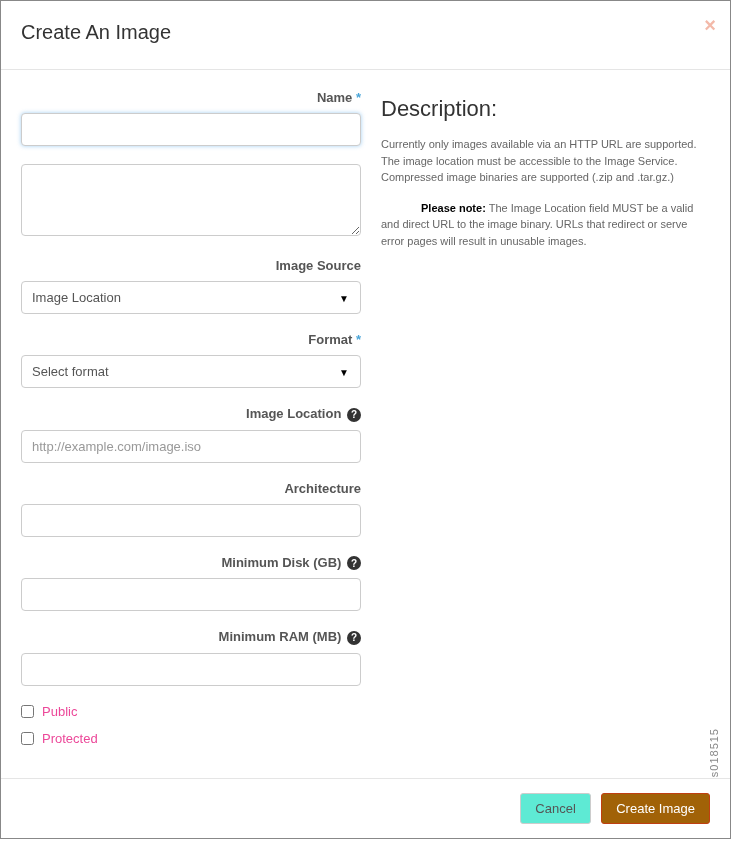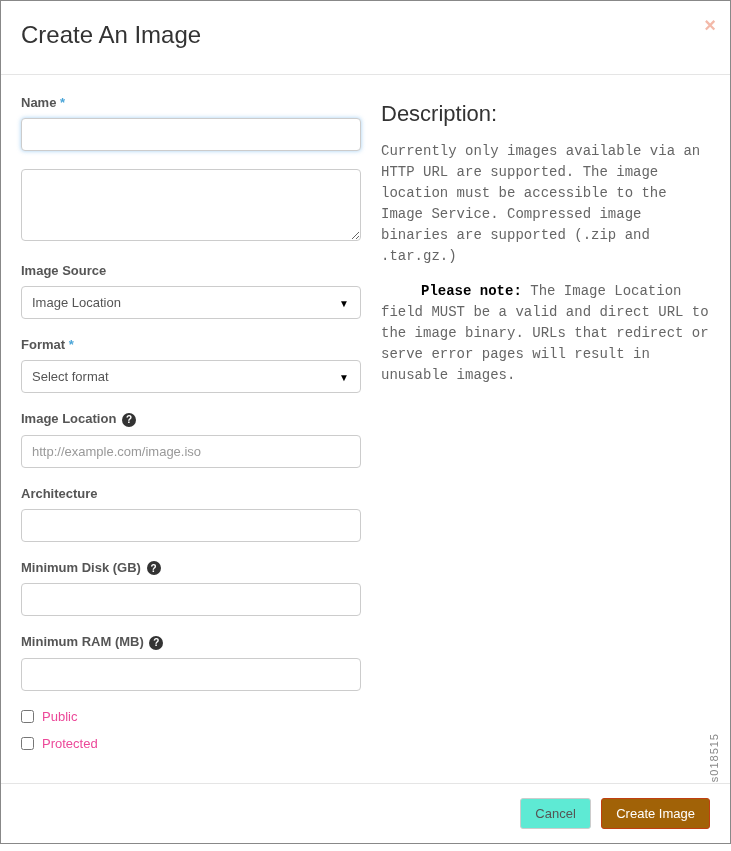--- a/index.html
+++ b/index.html
@@ -1,41 +1,41 @@
 <!DOCTYPE html>
 <html><head>
   <meta charset="utf-8">
   <style>
     * { box-sizing: border-box; margin: 0; padding: 0; }
     body { font-family: -apple-system, BlinkMacSystemFont, "Segoe UI", Helvetica, Arial, sans-serif; background: #fff; width: 731px; }
     .modal { border: 1px solid #888; width: 731px; background: #fff; position: relative; }
     .modal-header { padding: 20px 20px 25px 20px; border-bottom: 1px solid #e5e5e5; position: relative; }
-    .modal-title { font-size: 24px; font-weight: 400; color: #333; }
+    .modal-title { font-size: 20px; font-weight: 400; color: #333; }
     .close-x { position: absolute; top: 14px; right: 14px; font-size: 20px; font-weight: bold; color: #f3b9a9; cursor: pointer; line-height: 1; }
     .modal-body { padding: 20px; display: flex; gap: 20px; }
     .form-col { flex: 0 0 340px; }
     .help-col { flex: 1; }
     .form-group { margin-bottom: 18px; }
-    .form-group label { display: block; font-size: 13px; font-weight: bold; color: #555; margin-bottom: 8px; }
+    .form-group label { display: block; font-size: 13px; font-weight: bold; color: #555; margin-bottom: 8px; text-align: right; }
     .required-star { color: #4aa5d8; font-weight: bold; }
     .help-icon { display: inline-flex; align-items: center; justify-content: center; width: 14px; height: 14px; background: #333; color: #fff; border-radius: 50%; font-size: 10px; font-weight: bold; margin-left: 2px; vertical-align: middle; cursor: help; }
     input[type="text"], textarea, select {
       width: 100%; padding: 8px 10px; font-size: 13px; color: #555;
       border: 1px solid #ccc; border-radius: 4px; background: #fff; font-family: inherit;
     }
     .focused { border: 1px solid #7fb8df; box-shadow: 0 0 4px rgba(102,175,233,0.6); outline: none; }
     textarea { height: 72px; resize: both; }
     select { appearance: none; -webkit-appearance: none; padding-right: 30px; background-image: none; position: relative; }
     .select-wrap { position: relative; }
     .select-wrap::after { content: "▼"; font-size: 10px; color: #000; position: absolute; right: 12px; top: 50%; transform: translateY(-50%); pointer-events: none; }
     .checkbox-group { margin-bottom: 12px; display: flex; align-items: center; gap: 8px; }
     .checkbox-group input[type="checkbox"] { width: 13px; height: 13px; }
     .checkbox-group label { font-size: 13px; color: #ec4899; font-weight: normal; margin: 0; }
     .help-col h3 { font-size: 22px; font-weight: 400; color: #333; margin-bottom: 14px; margin-top: 6px; }
-    .help-col p { font-size: 14px; color: #666; line-height: 1.5; margin-bottom: 14px; font-family: Liberation Mono, monospace; }
+    .help-col p { font-size: 11px; color: #666; line-height: 1.5; margin-bottom: 14px; }
     .help-col strong { color: #000000; font-weight: bold; padding-left: 40px; }
     .modal-footer { padding: 14px 20px; border-top: 1px solid #e5e5e5; text-align: right; }
     .btn { display: inline-block; padding: 7px 14px; font-size: 13px; border-radius: 3px; border: 1px solid transparent; cursor: pointer; font-family: inherit; margin-left: 6px; }
     .btn-default { background: #5eead4; color: #555; border-color: #ccc; }
     .btn-primary { background: #a16207; color: #fff; border-color: #c03f11; }
     .side-tag { position: absolute; right: 10px; bottom: 60px; writing-mode: vertical-rl; font-size: 11px; color: #888; letter-spacing: 1px; transform: rotate(180deg); }
     ::placeholder { color: #999; }
   </style>
 </head>
 <body>

